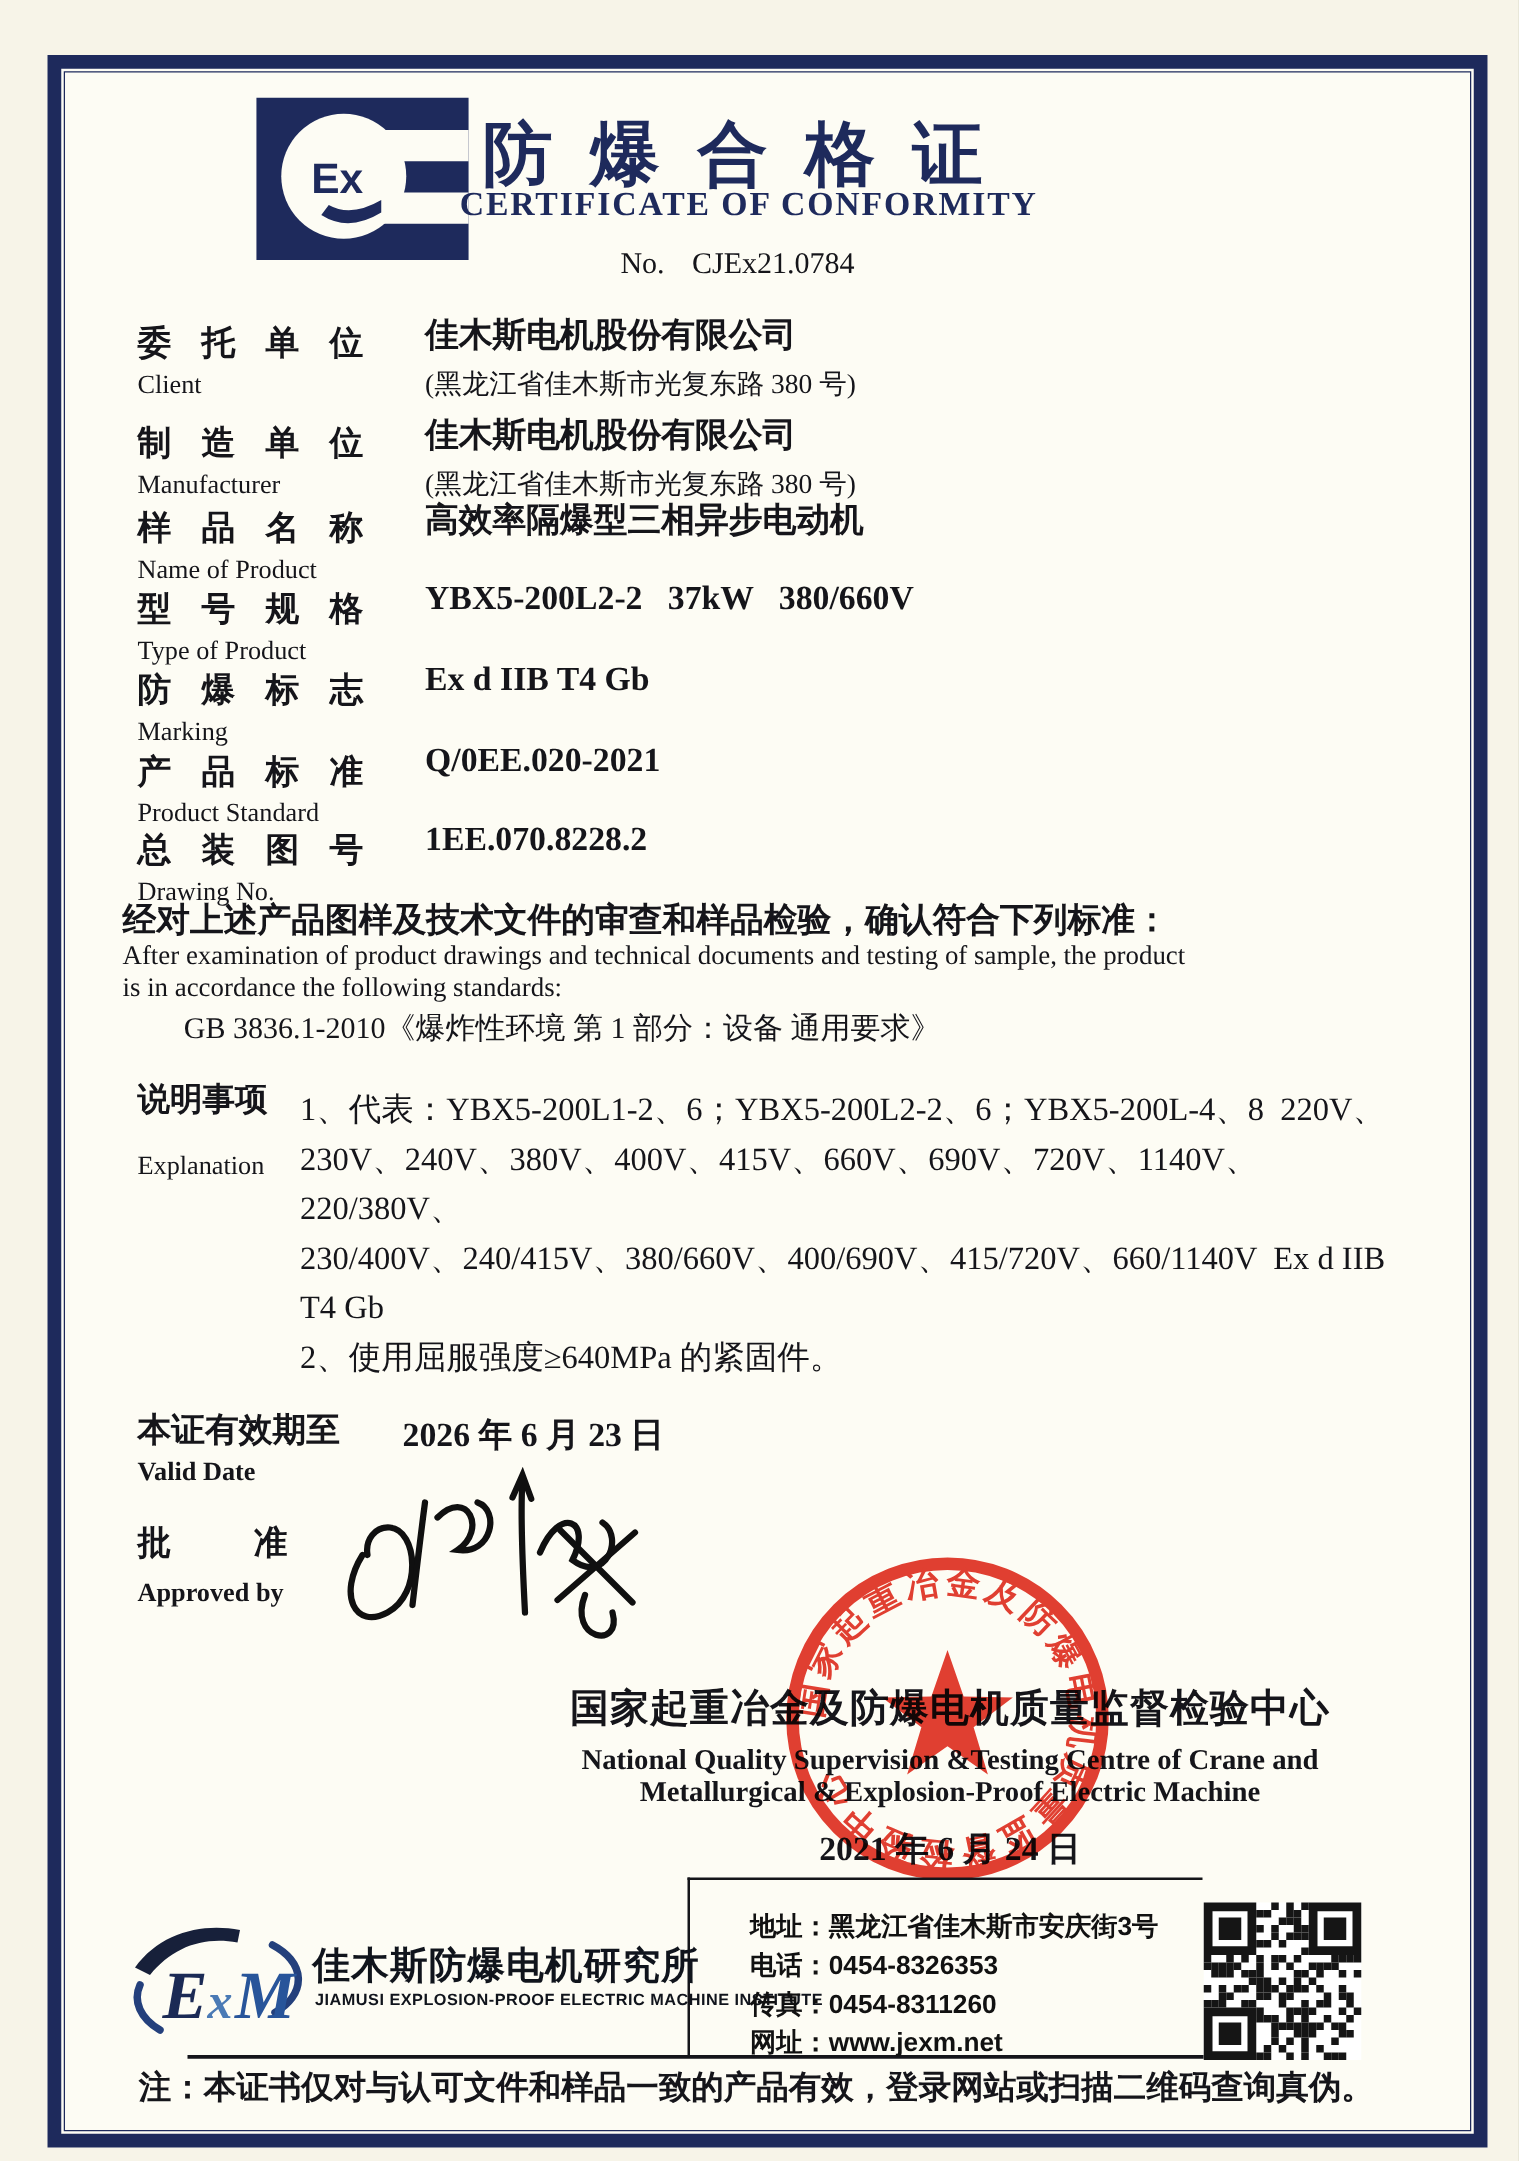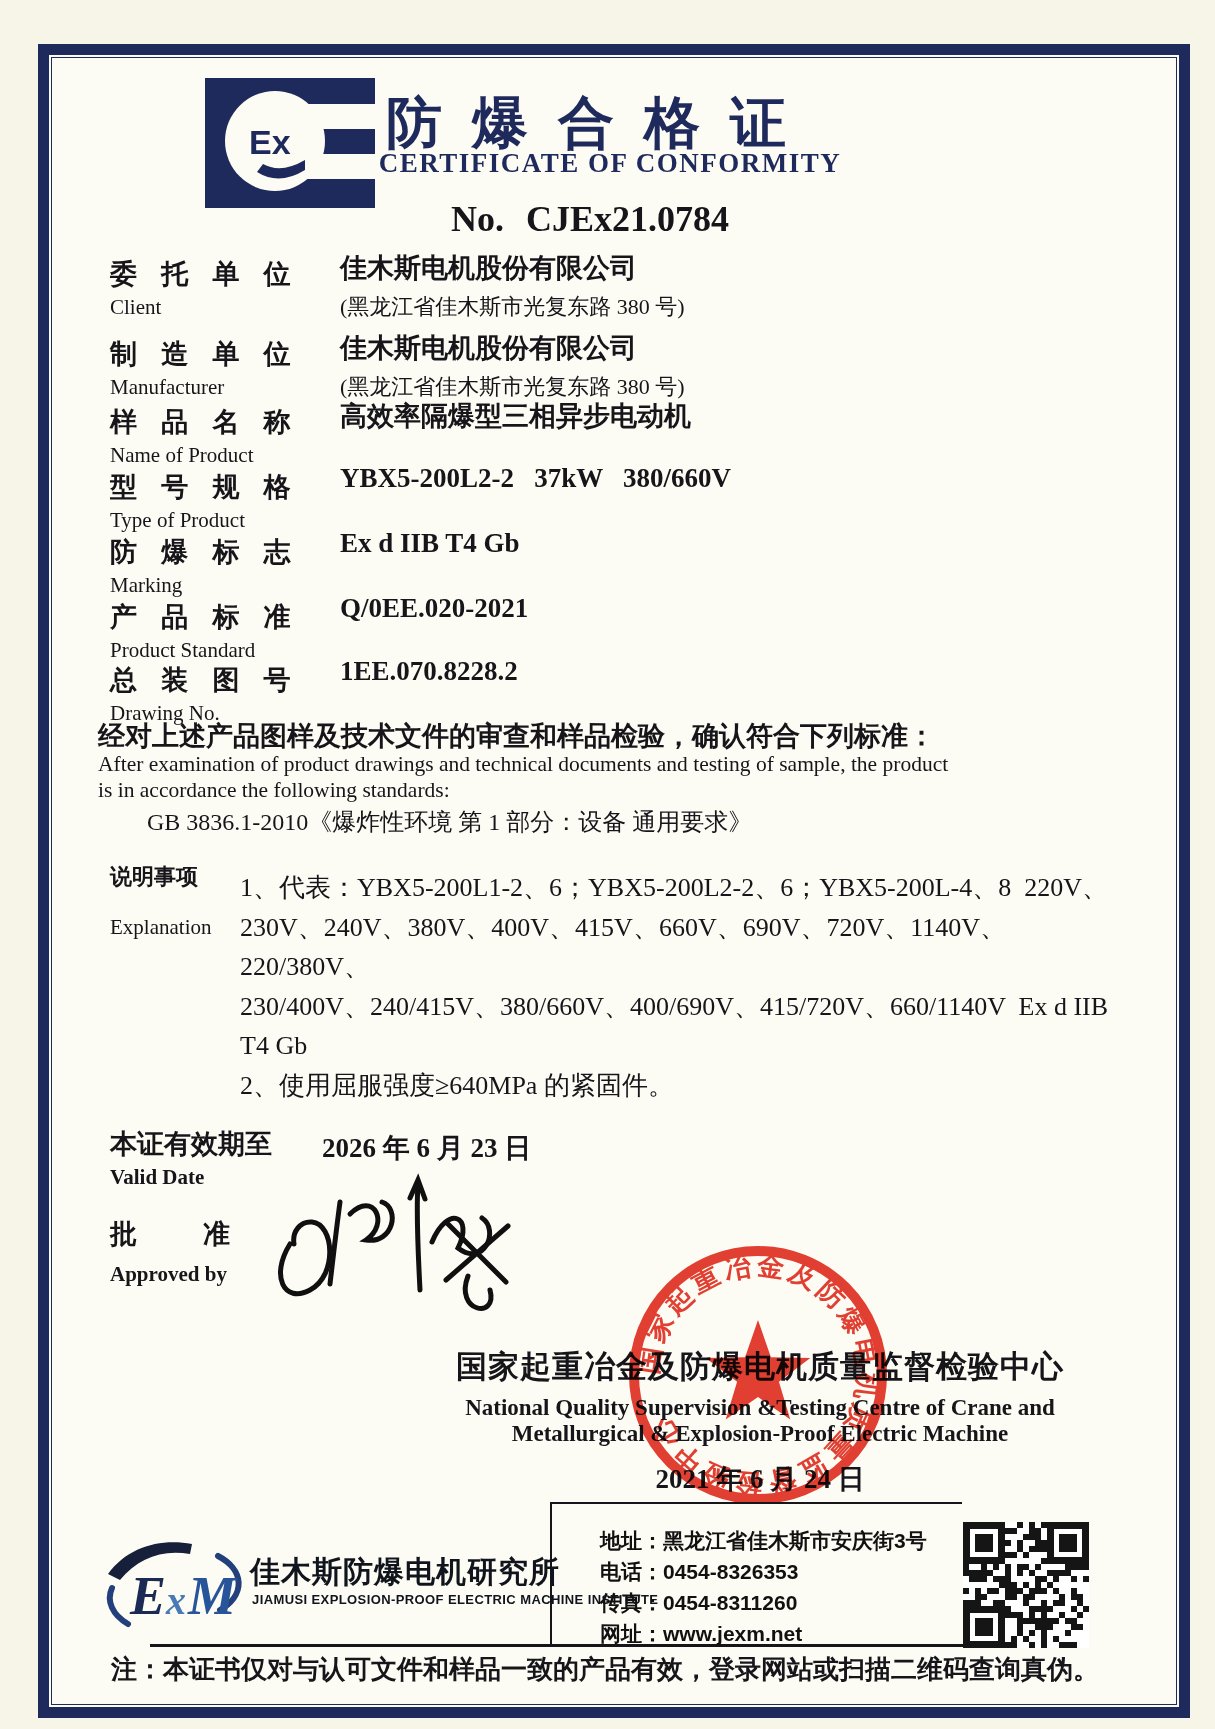--- a/index.html
+++ b/index.html
@@ -7,21 +7,21 @@
         font-family:"Liberation Serif",serif;color:#15151a;}
   .abs{position:absolute;}
   .pre{white-space:pre-wrap;}
   .frame{position:absolute;left:38px;top:44px;width:1130px;height:1652px;
          border:11px solid #1e2a5c;background:#fdfcf4;}
   .frame-inner{position:absolute;inset:2px;border:1px solid #1e2a5c;}
   .title-cn{font-family:"Liberation Serif",serif;font-weight:700;color:#1e2a5c;
             font-size:56px;letter-spacing:8px;}
   .title-en{font-family:"Liberation Serif",serif;font-weight:700;color:#1e2a5c;
             font-size:27px;letter-spacing:1.5px;}
-  .certno{font-size:36px;font-weight:700;}
+  .certno{font-size:24px;font-weight:400;}
   .lab-cn{font-family:Liberation Mono, monospace;font-weight:700;font-size:27px;letter-spacing:4px;}
   .lab-en{font-family:"Liberation Serif",serif;font-size:21px;margin-top:3px;}
   .val{font-size:27px;font-weight:600;}
   .sub{font-size:22px;margin-top:6px;}
   .stm-cn{font-family:"Liberation Sans",sans-serif;font-weight:700;font-size:27px;}
   .stm-en{font-size:21.5px;}
   .gb{font-size:24px;}
   .exp-line{font-size:26px;line-height:39.5px;}
   .bold{font-weight:700;}
   .issuer{text-align:center;}
@@ -52,21 +52,21 @@
       <rect x="0" y="0" width="170" height="130" fill="#1e2a5c"></rect>
       <circle cx="70" cy="63" r="50" fill="#fdfcf4"></circle>
       <rect x="88" y="26" width="82" height="25" fill="#fdfcf4"></rect>
       <rect x="88" y="76" width="82" height="25" fill="#fdfcf4"></rect>
       <text x="44" y="76" font-family="Liberation Sans, sans-serif" font-size="34" font-weight="bold" fill="#1e2a5c">Ex</text>
       <path d="M52,94 Q74,108 100,92 L100,82 Q76,96 58,86 Z" fill="#1e2a5c"></path>
     </svg>
   </div>
 
   <div class="abs title-cn" style="left:340px;top:86px;width:500px;text-align:center;">防 爆 合 格 证</div>
-  <div class="abs title-en" style="left:360px;top:148px;width:500px;text-align:center;">CERTIFICATE OF CONFORMITY</div>
+  <div class="abs title-en" style="left:349px;top:148px;width:500px;text-align:center;">CERTIFICATE OF CONFORMITY</div>
   <div class="abs certno" style="left:340px;top:198px;width:500px;text-align:center;">
     <span>No.</span><span style="display:inline-block;width:22px;"></span><span>CJEx21.0784</span>
   </div>
 
   <div class="abs" style="left:110px;top:250px;">
     <div class="abs" style="left:0;top:6px;width:230px;">
       <div class="lab-cn">委 托 单 位</div>
       <div class="lab-en">Client</div>
     </div>
     <div class="abs" style="left:230px;top:0;width:620px;">
@@ -135,21 +135,21 @@
       <div class="val pre">1EE.070.8228.2</div>
     </div>
   </div>
 
   <div class="abs stm-en" style="left:98px;top:752px;width:1040px;">After examination of product drawings and technical documents and testing of sample, the product</div>
   <div class="abs stm-cn" style="left:98px;top:718px;width:1030px;">经对上述产品图样及技术文件的审查和样品检验，确认符合下列标准：</div>
   <div class="abs stm-en" style="left:98px;top:778px;width:1040px;">is in accordance the following standards:</div>
   <div class="abs gb" style="left:147px;top:806px;width:980px;">GB 3836.1-2010《爆炸性环境 第 1 部分：设备 通用要求》</div>
 
   <div class="abs" style="left:110px;top:862px;width:130px;">
-    <div class="lab-cn" style="letter-spacing:0;font-size:22px;">说明事项</div>
+    <div class="lab-cn" style="letter-spacing:0;font-size:26px;">说明事项</div>
     <div class="lab-en" style="margin-top:23px;">Explanation</div>
   </div>
   <div class="abs" style="left:240px;top:868px;width:890px;">
     <div class="exp-line pre">1、代表：YBX5-200L1-2、6；YBX5-200L2-2、6；YBX5-200L-4、8  220V、</div>
     <div class="exp-line pre">230V、240V、380V、400V、415V、660V、690V、720V、1140V、220/380V、</div>
     <div class="exp-line pre">230/400V、240/415V、380/660V、400/690V、415/720V、660/1140V  Ex d IIB</div>
     <div class="exp-line pre">T4 Gb</div>
     <div class="exp-line pre">2、使用屈服强度≥640MPa 的紧固件。</div>
   </div>
 

